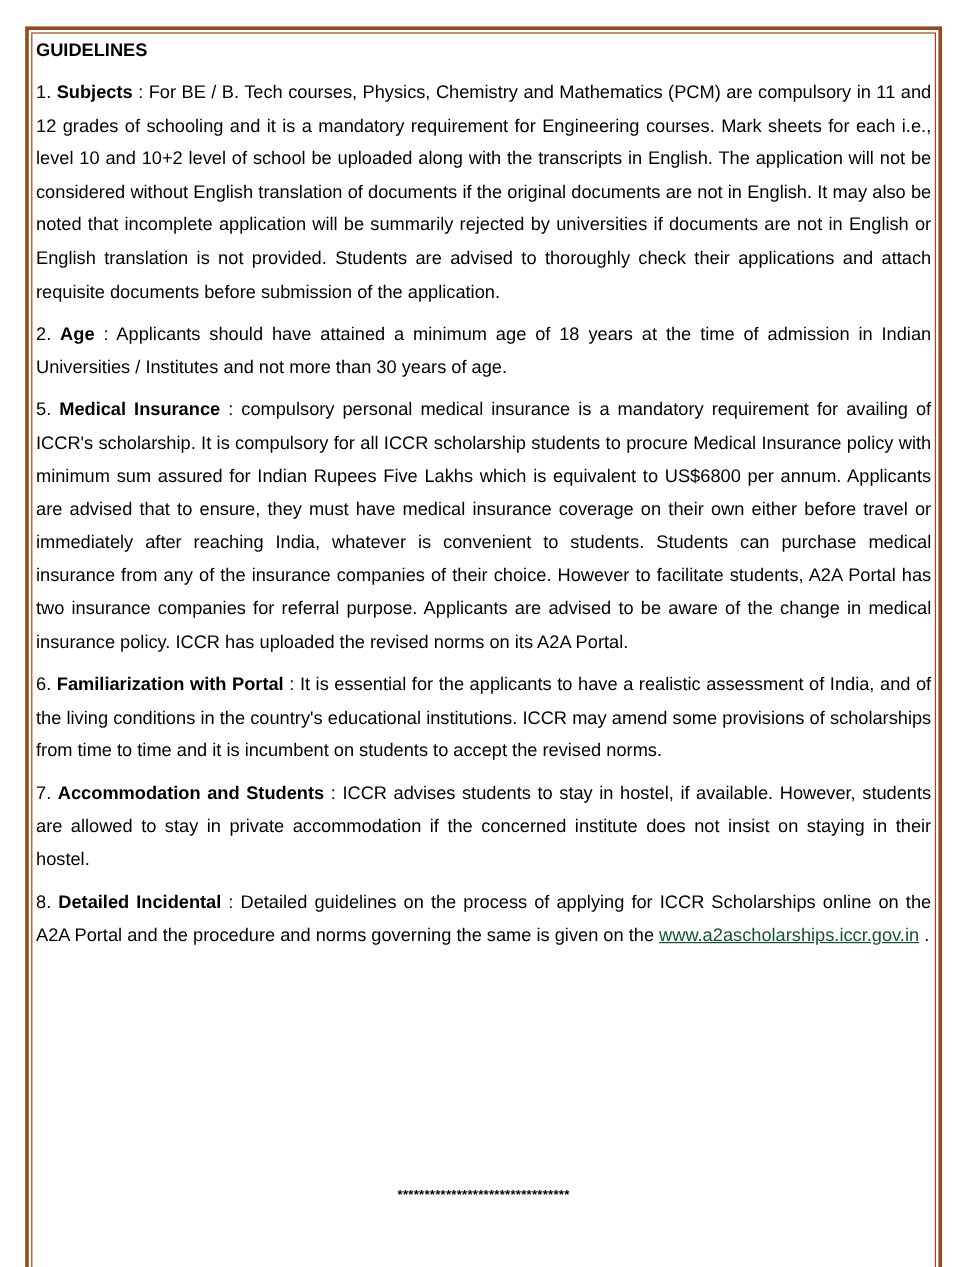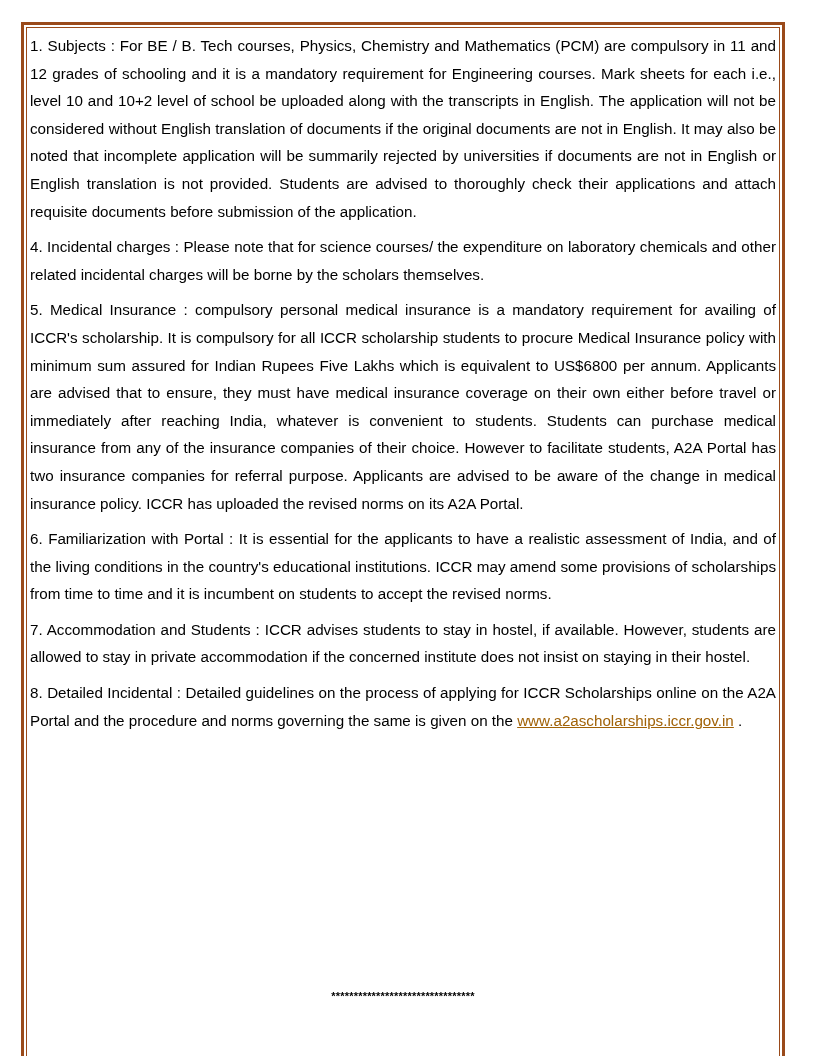--- a/index.html
+++ b/index.html
@@ -44,24 +44,24 @@
       font-weight: bold;
       font-size: 15.2px;
       line-height: 22px;
       margin: 0 0 10px 0;
     }
     .para {
       margin: 0 0 8px 0;
       text-align: justify;
     }
     .para b {
-      font-weight: normal;
+      font-weight: bold;
     }
     .link {
-      color: #a16207;
+      color: #14532d;
       text-decoration: underline;
     }
     .stars {
       position: absolute;
       left: 0;
       width: 806px;
       top: 990px;
       text-align: center;
       font-size: 11px;
       font-weight: bold;
@@ -69,26 +69,27 @@
     }
   </style>
 </head>
 <body>
 
 <div class="frame-outer">
   <div class="frame-inner"></div>
 </div>
 
 <div class="content">
+  <div class="heading">GUIDELINES</div>
 
   <p class="para"><span>1.</span> <b>Subjects</b><span> : </span><span>For BE / B. Tech courses, Physics, Chemistry and Mathematics (PCM) are compulsory in 11 and 12 grades of schooling and it is a mandatory requirement for Engineering courses. Mark sheets for each i.e., level 10 and 10+2 level of school be uploaded along with the transcripts in English. The application will not be considered without English translation of documents if the original documents are not in English. It may also be noted that incomplete application will be summarily rejected by universities if documents are not in English or English translation is not provided. Students are advised to thoroughly check their applications and attach requisite documents before submission of the application.</span></p>
 
+  <p class="para"><span>2.</span> <b>Age</b><span> : </span><span>Applicants should have attained a minimum age of 18 years at the time of admission in Indian Universities / Institutes and not more than 30 years of age.</span></p>
 
 
-  <p class="para"><span>4.</span> <b>Incidental charges</b><span> : </span><span>Please note that for science courses/ the expenditure on laboratory chemicals and other related incidental charges will be borne by the scholars themselves.</span></p>
 
   <p class="para"><span>5.</span> <b>Medical Insurance</b><span> : </span><span>compulsory personal medical insurance is a mandatory requirement for availing of ICCR's scholarship. It is compulsory for all ICCR scholarship students to procure Medical Insurance policy with minimum sum assured for Indian Rupees Five Lakhs which is equivalent to US$6800 per annum. Applicants are advised that to ensure, they must have medical insurance coverage on their own either before travel or immediately after reaching India, whatever is convenient to students. Students can purchase medical insurance from any of the insurance companies of their choice. However to facilitate students, A2A Portal has two insurance companies for referral purpose. Applicants are advised to be aware of the change in medical insurance policy. ICCR has uploaded the revised norms on its A2A Portal.</span></p>
 
   <p class="para"><span>6.</span> <b>Familiarization with Portal</b><span> : </span><span>It is essential for the applicants to have a realistic assessment of India, and of the living conditions in the country's educational institutions. ICCR may amend some provisions of scholarships from time to time and it is incumbent on students to accept the revised norms.</span></p>
 
   <p class="para"><span>7.</span> <b>Accommodation and Students</b><span> : </span><span>ICCR advises students to stay in hostel, if available. However, students are allowed to stay in private accommodation if the concerned institute does not insist on staying in their hostel.</span></p>
 
   <p class="para"><span>8.</span> <b>Detailed Incidental</b><span> : </span><span>Detailed guidelines on the process of applying for ICCR Scholarships online on the A2A Portal and the procedure and norms governing the same is given on the </span><a class="link">www.a2ascholarships.iccr.gov.in</a><span> .</span></p>
 </div>
 

